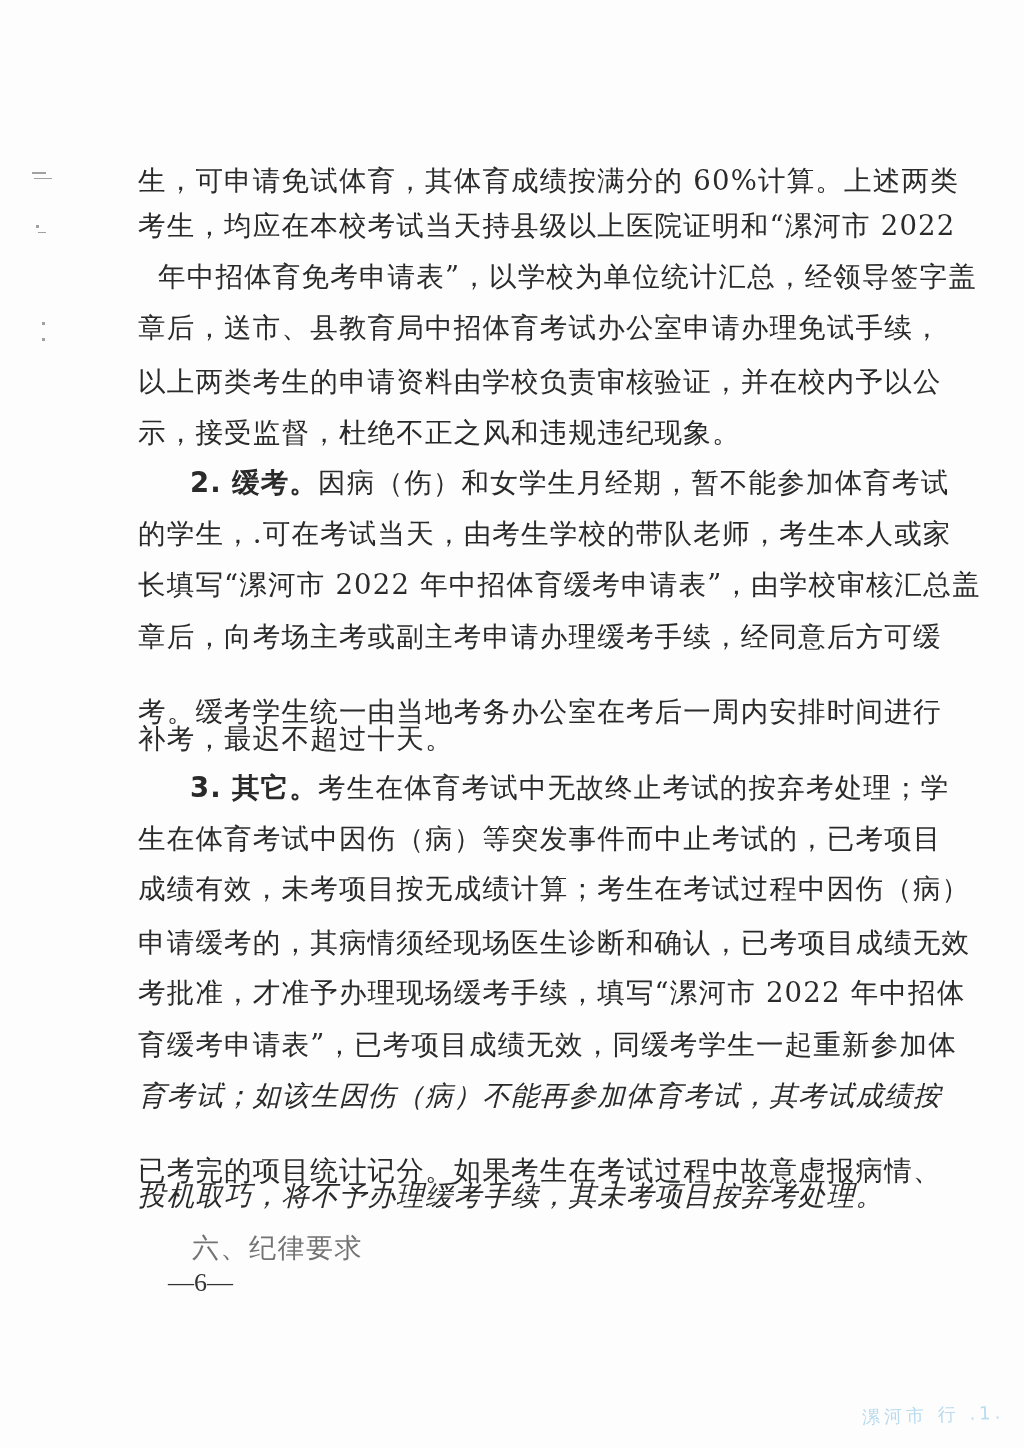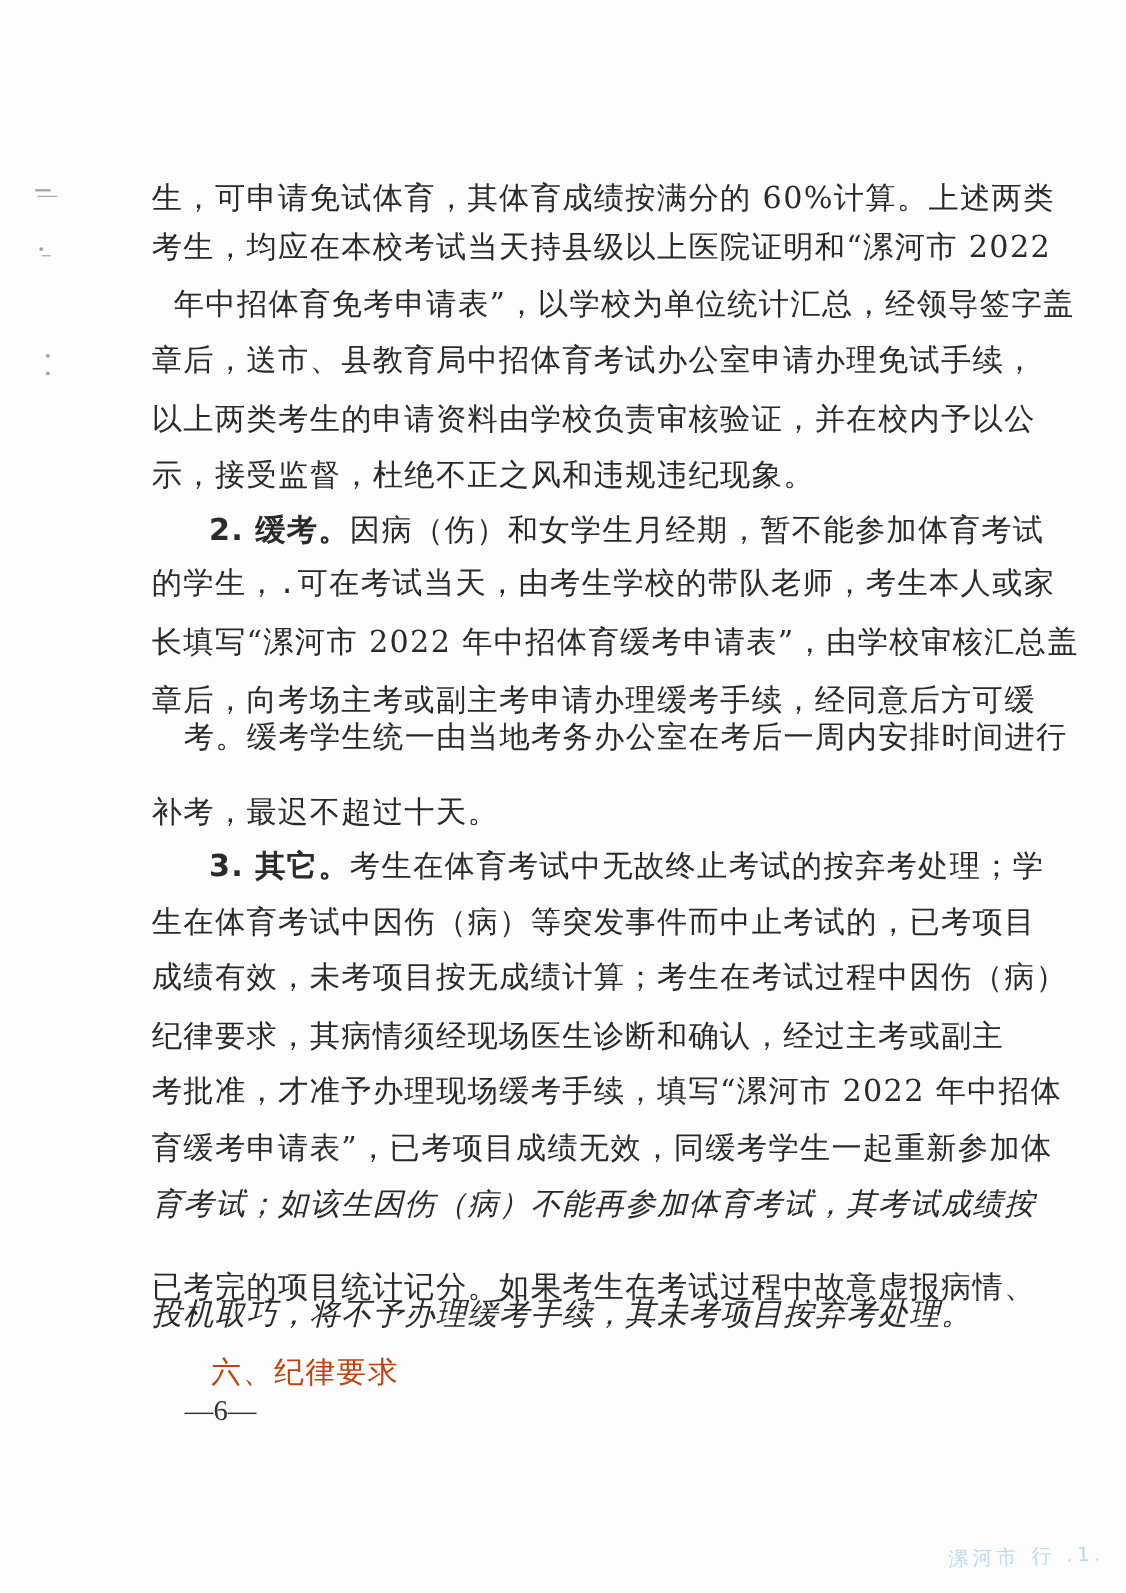--- a/index.html
+++ b/index.html
@@ -44,21 +44,21 @@
     font-family: "DejaVu Sans", "Liberation Sans", sans-serif;
     font-weight: bold;
   }
   .heading {
     position: absolute;
     left: 192px;
     font-family: "DejaVu Sans", "Liberation Sans", sans-serif;
     font-size: 27px;
     line-height: 40px;
     letter-spacing: 1.5px;
-    color: #c2410c;
+    color: #737373;
   }
   .page-number {
     position: absolute;
     left: 168px;
     top: 1268px;
     font-family: "Liberation Serif", serif;
     font-size: 26px;
     color: #333;
   }
   .handwriting {
@@ -97,35 +97,35 @@
     <div class="line" style="top:307px;">章后，送市、县教育局中招体育考试办公室申请办理免试手续，</div>
     <div class="line" style="top:361px;">以上两类考生的申请资料由学校负责审核验证，并在校内予以公</div>
     <div class="line last" style="top:412px;">示，接受监督，杜绝不正之风和违规违纪现象。</div>
   </div>
 
   <div>
     <div class="line indent" style="top:462px;">
       <span class="bold">2.</span>
       <span class="bold">缓考。</span><span>因病（伤）和女学生月经期，暂不能参加体育考试</span>
     </div>
-    <div class="line" style="top:513px;font-family:Liberation Mono, monospace;">的学生，.可在考试当天，由考生学校的带队老师，考生本人或家</div>
+    <div class="line" style="top:513px;">的学生，.可在考试当天，由考生学校的带队老师，考生本人或家</div>
     <div class="line" style="top:564px;">长填写“漯河市 2022 年中招体育缓考申请表”，由学校审核汇总盖</div>
     <div class="line" style="top:616px;">章后，向考场主考或副主考申请办理缓考手续，经同意后方可缓</div>
-    <div class="line" style="top:650px;margin-left:29px;">考。缓考学生统一由当地考务办公室在考后一周内安排时间进行</div>
+    <div class="line" style="top:691px;">考。缓考学生统一由当地考务办公室在考后一周内安排时间进行</div>
     <div class="line last" style="top:718px;">补考，最迟不超过十天。</div>
   </div>
 
   <div>
     <div class="line indent" style="top:767px;">
       <span class="bold">3.</span>
       <span class="bold">其它。</span><span>考生在体育考试中无故终止考试的按弃考处理；学</span>
     </div>
     <div class="line" style="top:818px;">生在体育考试中因伤（病）等突发事件而中止考试的，已考项目</div>
     <div class="line" style="top:868px;">成绩有效，未考项目按无成绩计算；考生在考试过程中因伤（病）</div>
-    <div class="line" style="top:922px;">纪律要求，其病情须经现场医生诊断和确认，经过主考或副主</div>
+    <div class="line" style="top:922px;">申请缓考的，其病情须经现场医生诊断和确认，已考项目成绩无效</div>
     <div class="line" style="top:972px;">考批准，才准予办理现场缓考手续，填写“漯河市 2022 年中招体</div>
     <div class="line" style="top:1024px;">育缓考申请表”，已考项目成绩无效，同缓考学生一起重新参加体</div>
     <div class="line" style="top:1075px;font-style:italic;">育考试；如该生因伤（病）不能再参加体育考试，其考试成绩按</div>
     <div class="line" style="top:1126px;margin-top:24px;">已考完的项目统计记分。如果考生在考试过程中故意虚报病情、</div>
     <div class="line last" style="top:1175px;font-style:italic;">投机取巧，将不予办理缓考手续，其未考项目按弃考处理。</div>
   </div>
 
   <div class="heading" style="top:1228px;">六、纪律要求</div>
 
   <div class="page-number">—6—</div>

